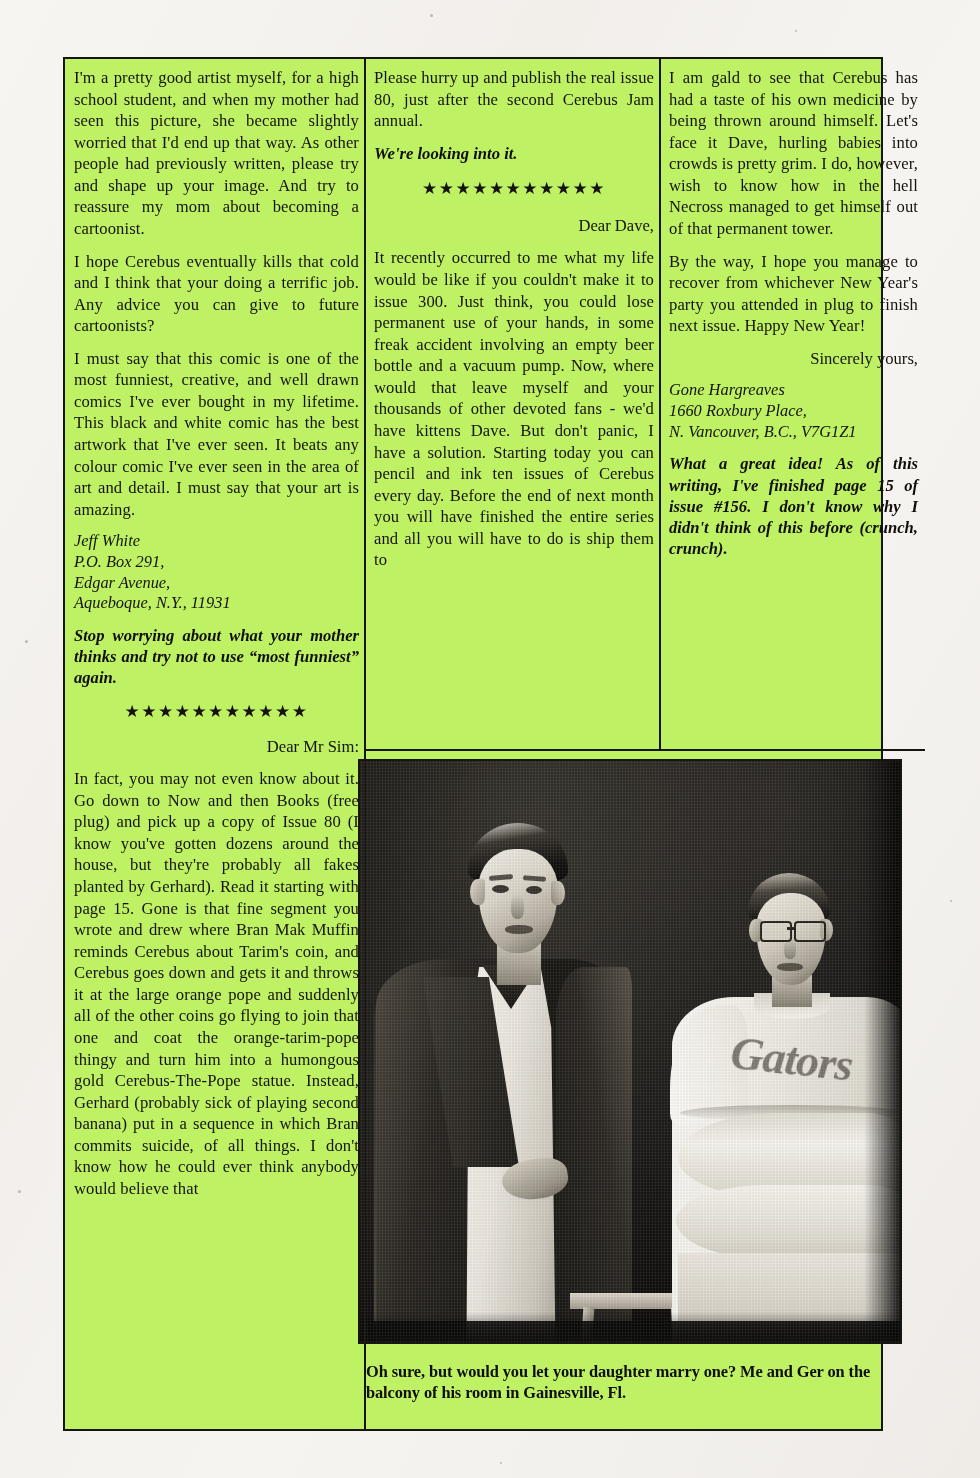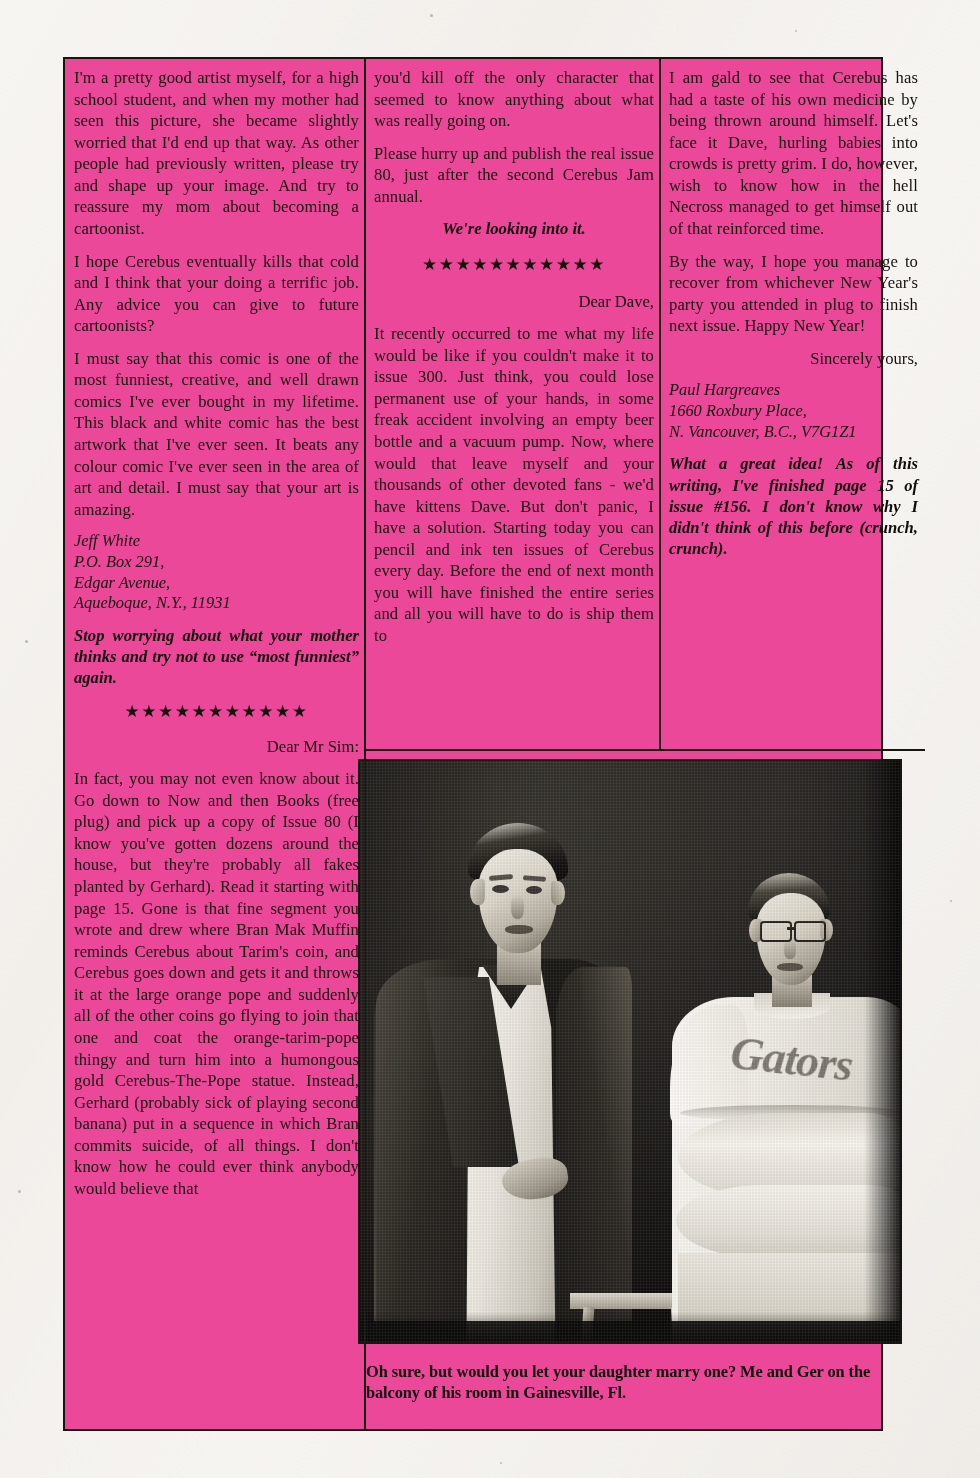--- a/index.html
+++ b/index.html
@@ -39,21 +39,21 @@
 
   
   .frame {
     position: absolute;
     left: 63px;
     top: 57px;
     width: 820px;
     height: 1374px;
     border: 2.5px solid #17150f;
     box-sizing: border-box;
-    background: #ec4899;
+    background: #bef264;
     z-index: 2;
   }
 
   .inner {
     position: absolute;
     inset: 0;
     padding: 0;
   }
 
   
@@ -116,21 +116,21 @@
   }
   p.reply {
     margin: 0 0 11px 0;
     font-size: 16.6px;
     line-height: 1.28;
     font-style: italic;
     font-weight: bold;
     text-align: justify;
     color: #100e0a;
   }
-  p.reply.nojust { text-align: center; font-style: italic; }
+  p.reply.nojust { text-align: left; font-style: italic; }
 
   .stars {
     margin: 14px 0 16px 0;
     text-align: center;
     font-size: 17px;
     line-height: 1;
     letter-spacing: 1.5px;
     color: #16130e;
   }
   .stars.c2 { margin: 16px 0 18px 0; }
@@ -449,40 +449,39 @@
 
       <p class="reply">Stop worrying about what your mother thinks and try not to use “most funniest” again.</p>
 
       <div class="stars">★★★★★★★★★★★</div>
 
       <p class="salutation">Dear Mr Sim:</p>
       <p class="body last">In fact, you may not even know about it. Go down to Now and then Books (free plug) and pick up a copy of Issue 80 (I know you've gotten dozens around the house, but they're probably all fakes planted by Gerhard). Read it starting with page 15. Gone is that fine segment you wrote and drew where Bran Mak Muffin reminds Cerebus about Tarim's coin, and Cerebus goes down and gets it and throws it at the large orange pope and suddenly all of the other coins go flying to join that one and coat the orange-tarim-pope thingy and turn him into a humongous gold Cerebus-The-Pope statue. Instead, Gerhard (probably sick of playing second banana) put in a sequence in which Bran commits suicide, of all things. I don't know how he could ever think anybody would believe that</p>
     </div>
 
     <div class="col col-2">
-      <p class="body">you'd kill off the only character that seemed to know anything about what was really going on.</p>
       <p class="body">Please hurry up and publish the real issue 80, just after the second Cerebus Jam annual.</p>
 
 
       <p class="reply nojust">We're looking into it.</p>
 
       <div class="stars c2">★★★★★★★★★★★</div>
 
       <p class="salutation">Dear Dave,</p>
       <p class="body last">It recently occurred to me what my life would be like if you couldn't make it to issue 300. Just think, you could lose permanent use of your hands, in some freak accident involving an empty beer bottle and a vacuum pump. Now, where would that leave myself and your thousands of other devoted fans - we'd have kittens Dave. But don't panic, I have a solution. Starting today you can pencil and ink ten issues of Cerebus every day. Before the end of next month you will have finished the entire series and all you will have to do is ship them to</p>
     </div>
 
     <div class="col col-3">
-      <p class="body">I am gald to see that Cerebus has had a taste of his own medicine by being thrown around himself. Let's face it Dave, hurling babies into crowds is pretty grim. I do, however, wish to know how in the hell Necross managed to get himself out of that reinforced time.</p>
+      <p class="body">I am gald to see that Cerebus has had a taste of his own medicine by being thrown around himself. Let's face it Dave, hurling babies into crowds is pretty grim. I do, however, wish to know how in the hell Necross managed to get himself out of that permanent tower.</p>
       <p class="body">By the way, I hope you manage to recover from whichever New Year's party you attended in plug to finish next issue. Happy New Year!</p>
 
       <p class="salutation">Sincerely yours,</p>
 
       <p class="sig">
-        <span>Paul Hargreaves</span><br>
+        <span>Gone Hargreaves</span><br>
         <span>1660 Roxbury Place,</span><br>
         <span>N. Vancouver, B.C., V7G1Z1</span>
       </p>
 
       <p class="reply">What a great idea! As of this writing, I've finished page 15 of issue #156. I don't know why I didn't think of this before (crunch, crunch).</p>
     </div>
 
     <div class="photo-block">
 
       <div class="photo">

